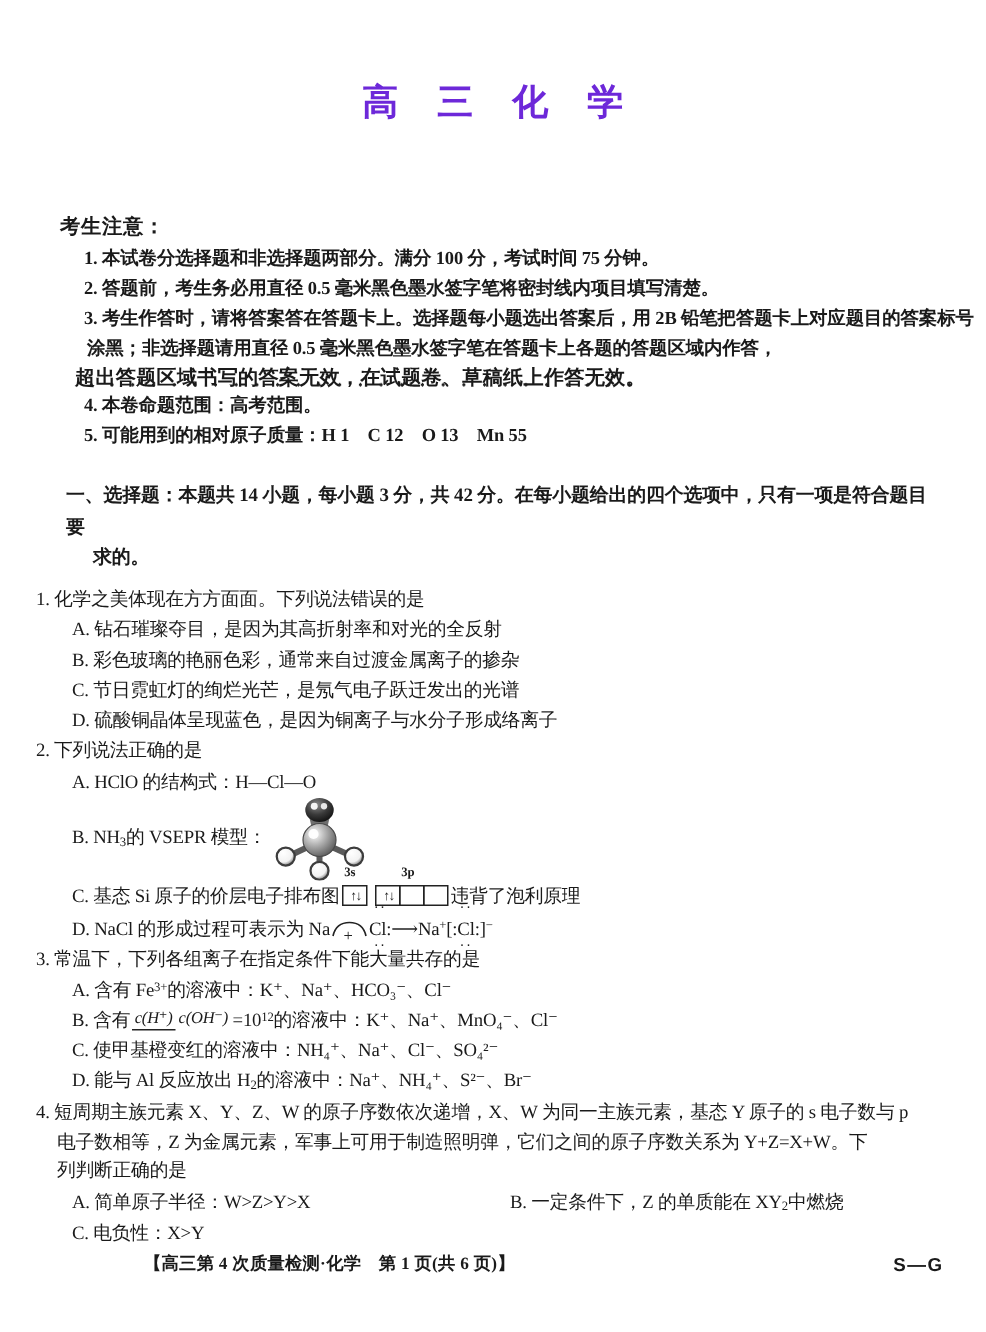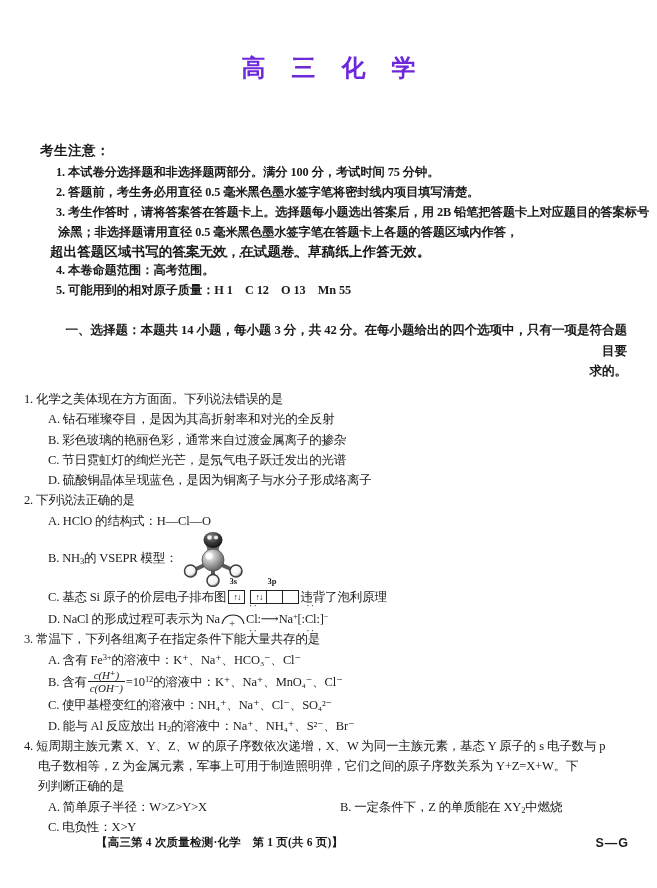--- a/index.html
+++ b/index.html
@@ -66,27 +66,26 @@
     background-image: radial-gradient(circle, #222 1px, transparent 1.2px);
     background-size: 13.8px 13px;
     background-position: 4px bottom;
     background-repeat: repeat-x;
     padding-bottom: 4px;
   }
 
   
   .section-head {
     margin-top: 20px;
-    padding-left: 56px;
+    padding-left: 44px;
     padding-right: 30px;
     font-size: 12.6px;
     font-weight: bold;
     line-height: 1.62;
     letter-spacing: -0.1px;
-    text-align: right;
   }
   .section-head .cont { display: block; padding-left: 18px; }
 
   
   .questions {
     padding-left: 24px;
     padding-right: 28px;
     margin-top: 8px;
   }
   .q {
@@ -107,21 +106,21 @@
     line-height: 1.62;
   }
   .opt-two-col > span:first-child { width: 292px; flex: none; }
 
   sub { font-size: 0.68em; vertical-align: -0.22em; }
   sup { font-size: 0.68em; vertical-align: 0.42em; }
 
   
   .frac {
     display: inline-flex;
-    flex-direction: column;
+    flex-direction: row;
     vertical-align: middle;
     text-align: center;
     font-size: 0.88em;
     line-height: 1.12;
     margin: 0 1px;
     position: relative;
     top: -1px;
   }
   .frac .numer { border-bottom: 1px solid #222; padding: 0 2px 0px; }
   .frac .denom { padding: 0px 2px 0; }

